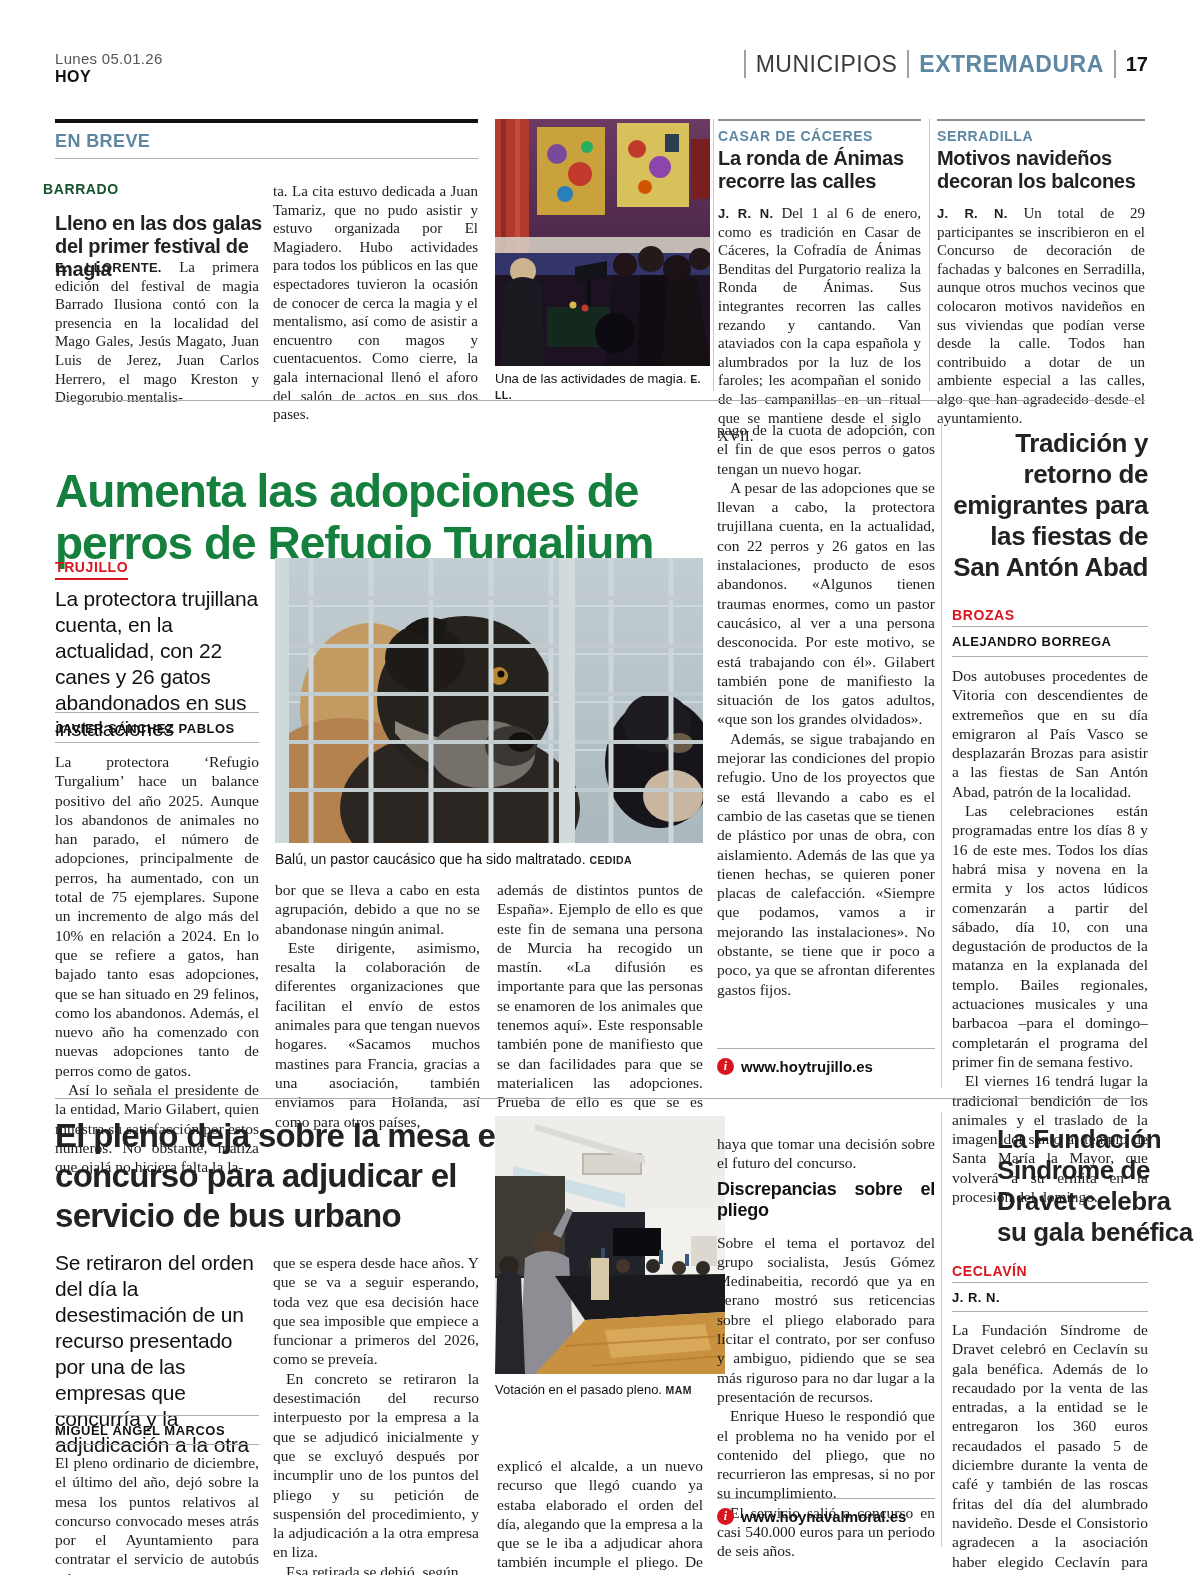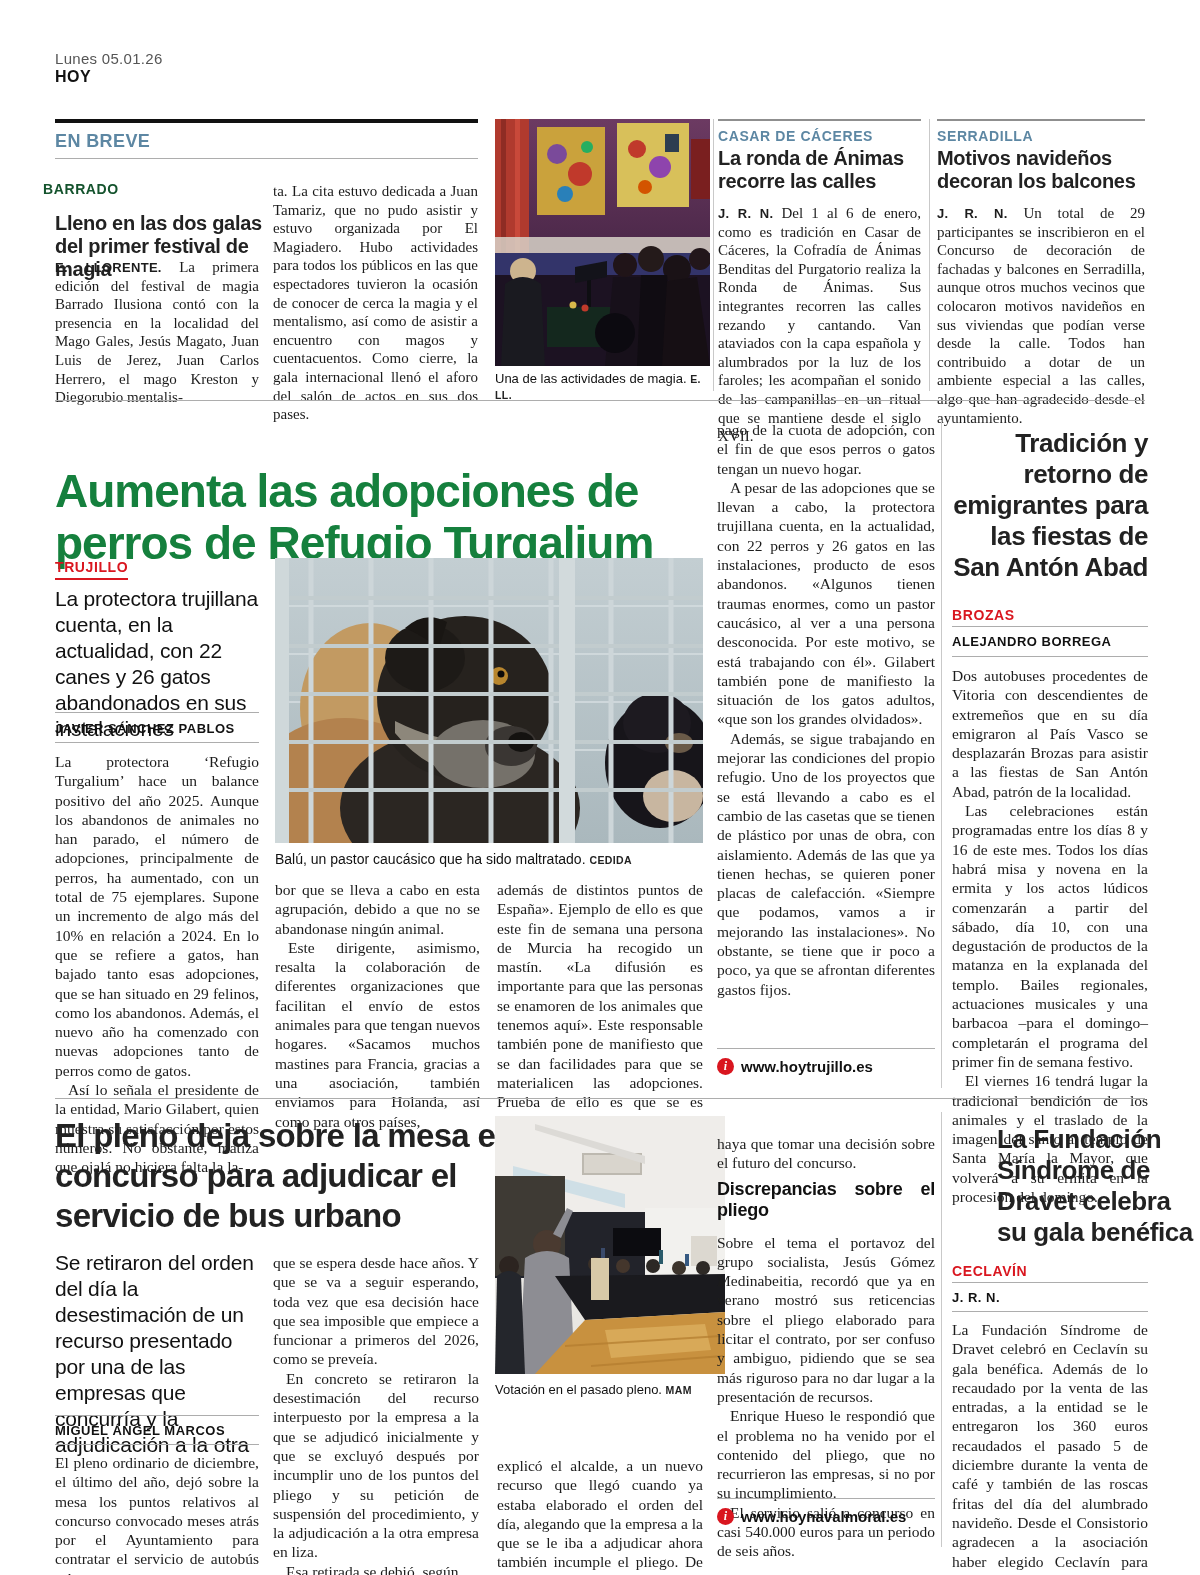--- a/index.html
+++ b/index.html
@@ -48,20 +48,28 @@
   .photo{display:block;}
 </style>
 </head>
 <body>
 
 <div class="page">
 
   <div class="abs date" style="left:55px;top:50px;">Lunes 05.01.26</div>
   <div class="abs brand" style="left:55px;top:68px;">HOY</div>
 
+  <div class="abs hdr-right" style="right:52px;top:50px;">
+    <div class="vbar"></div>
+    <span class="hdr-sec">MUNICIPIOS</span>
+    <div class="vbar"></div>
+    <span class="hdr-sec2" style="color:#5d87a3;">EXTREMADURA</span>
+    <div class="vbar"></div>
+    <span class="hdr-page">17</span>
+  </div>
 
   <div class="abs rule-thick" style="left:55px;top:119px;width:423px;"></div>
   <div class="abs enbreve" style="left:55px;top:131px;color:#5d87a3;">EN BREVE</div>
   <div class="abs rule-thin" style="left:55px;top:158px;width:423px;"></div>
 
   <div class="abs kicker-blue" style="left:43px;top:181px;color:#14532d;">BARRADO</div>
   <div class="abs h-brief" style="left:55px;top:212px;width:215px;">Lleno en las dos galas del primer festival de magia</div>
   <div class="abs body-s" style="left:273px;top:182px;width:205px;">
     <p>ta. La cita estuvo dedicada a Juan Tamariz, que no pudo asistir y estuvo organizada por El Magiadero. Hubo actividades para todos los públicos en las que espectadores tuvieron la ocasión de conocer de cerca la magia y el mentalismo, así como de asistir a encuentro con magos y cuentacuentos. Como cierre, la gala internacional llenó el aforo del salón de actos en sus dos pases.</p>
   </div>

